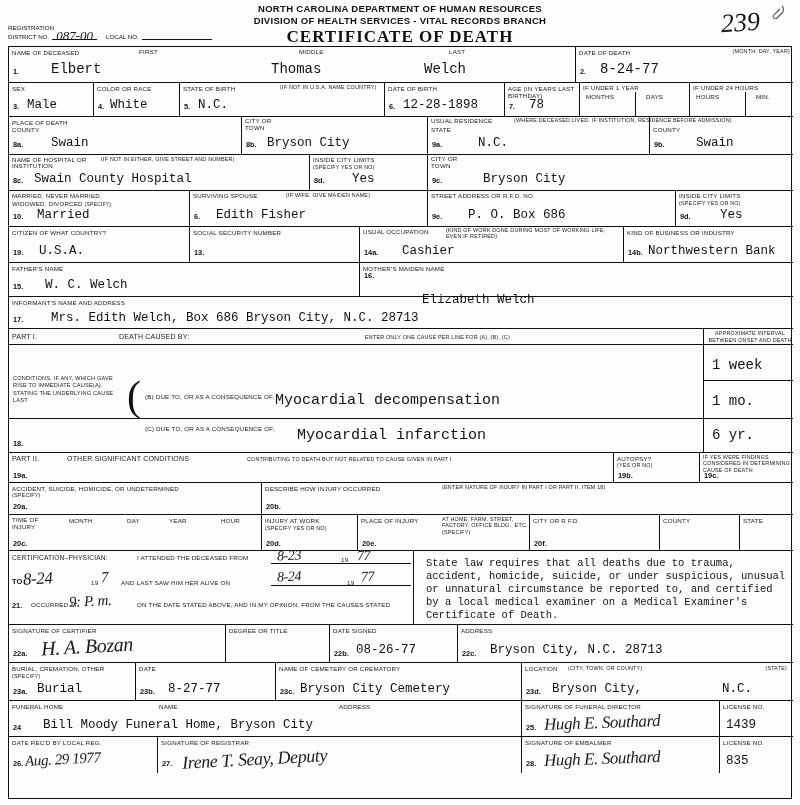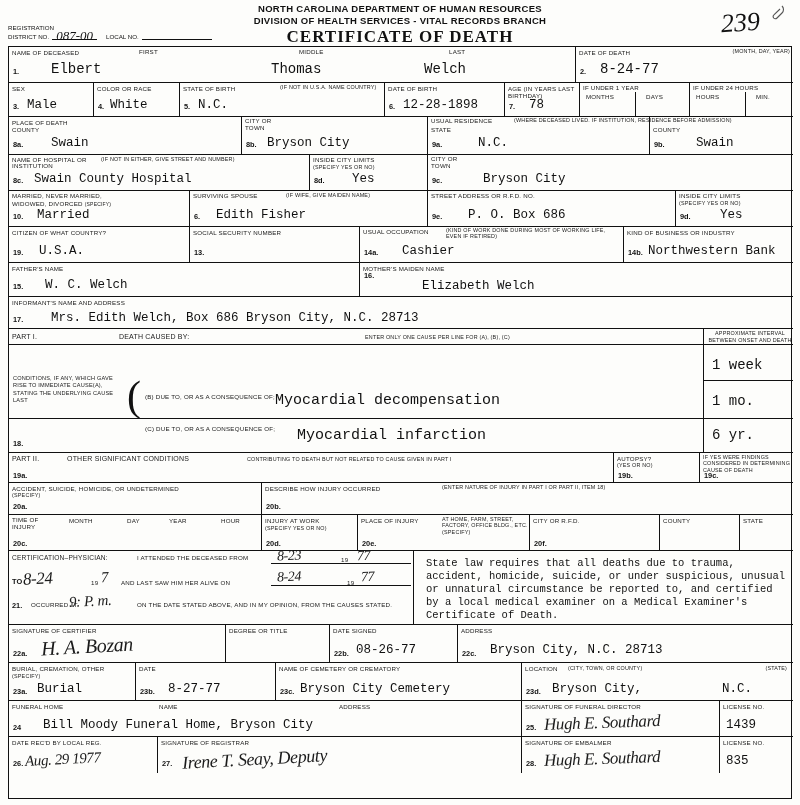--- a/index.html
+++ b/index.html
@@ -277,21 +277,21 @@
     </div>
 
     <div class="c bb" style="left:0;top:216px;width:350px;height:34px;">
       <div class="lbl padlbl">FATHER'S NAME</div>
       <div class="num" style="position:absolute;left:4px;top:19px;">15.</div>
       <div class="val" style="position:absolute;left:36px;top:15px;">W. C. Welch</div>
     </div>
     <div class="c bb bl" style="left:350px;top:216px;width:434px;height:34px;">
       <div class="lbl padlbl">MOTHER'S MAIDEN NAME</div>
       <div class="num" style="position:absolute;left:4px;top:8px;">16.</div>
-      <div class="val" style="position:absolute;left:62px;top:16px;text-align:right;">Elizabeth Welch</div>
+      <div class="val" style="position:absolute;left:62px;top:30px;text-align:right;">Elizabeth Welch</div>
     </div>
 
     <div class="c bb" style="left:0;top:250px;width:784px;height:32px;">
       <div class="lbl padlbl">INFORMANT'S NAME AND ADDRESS</div>
       <div class="num" style="position:absolute;left:4px;top:18px;">17.</div>
       <div class="val" style="position:absolute;left:42px;top:14px;">Mrs. Edith Welch, Box 686 Bryson City, N.C. 28713</div>
     </div>
 
     <div class="c bb" style="left:0;top:282px;width:694px;height:16px;">
       <div class="lbl" style="position:absolute;left:3px;top:4px;font-size:7px;">PART I.</div>

